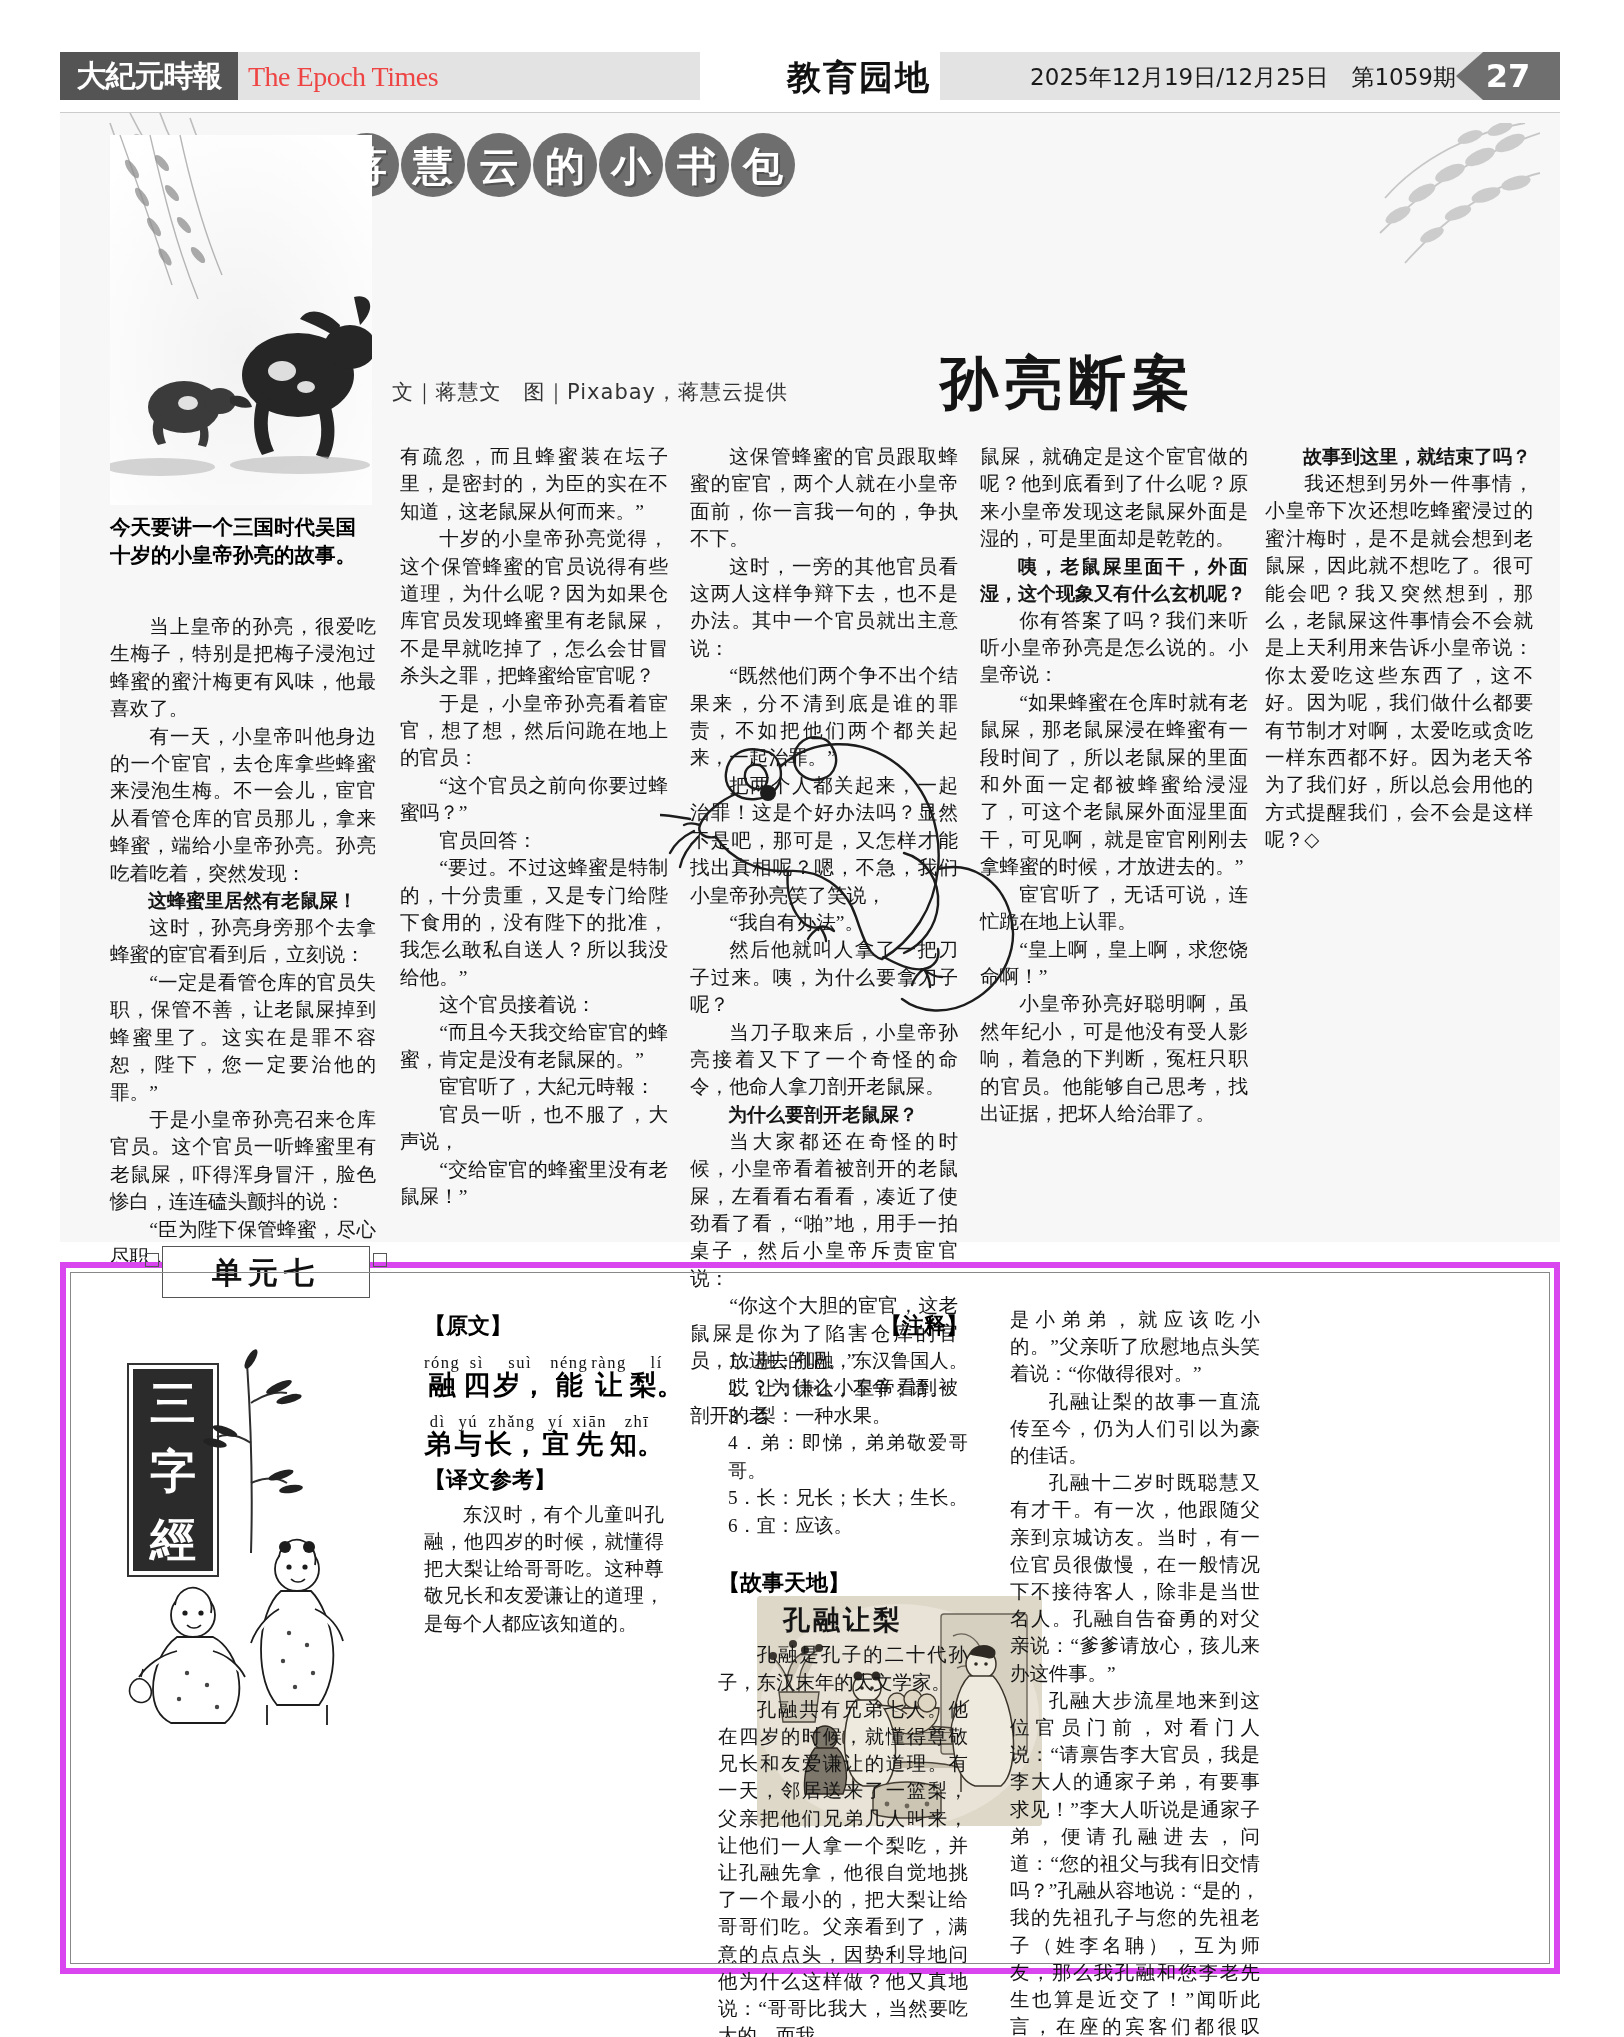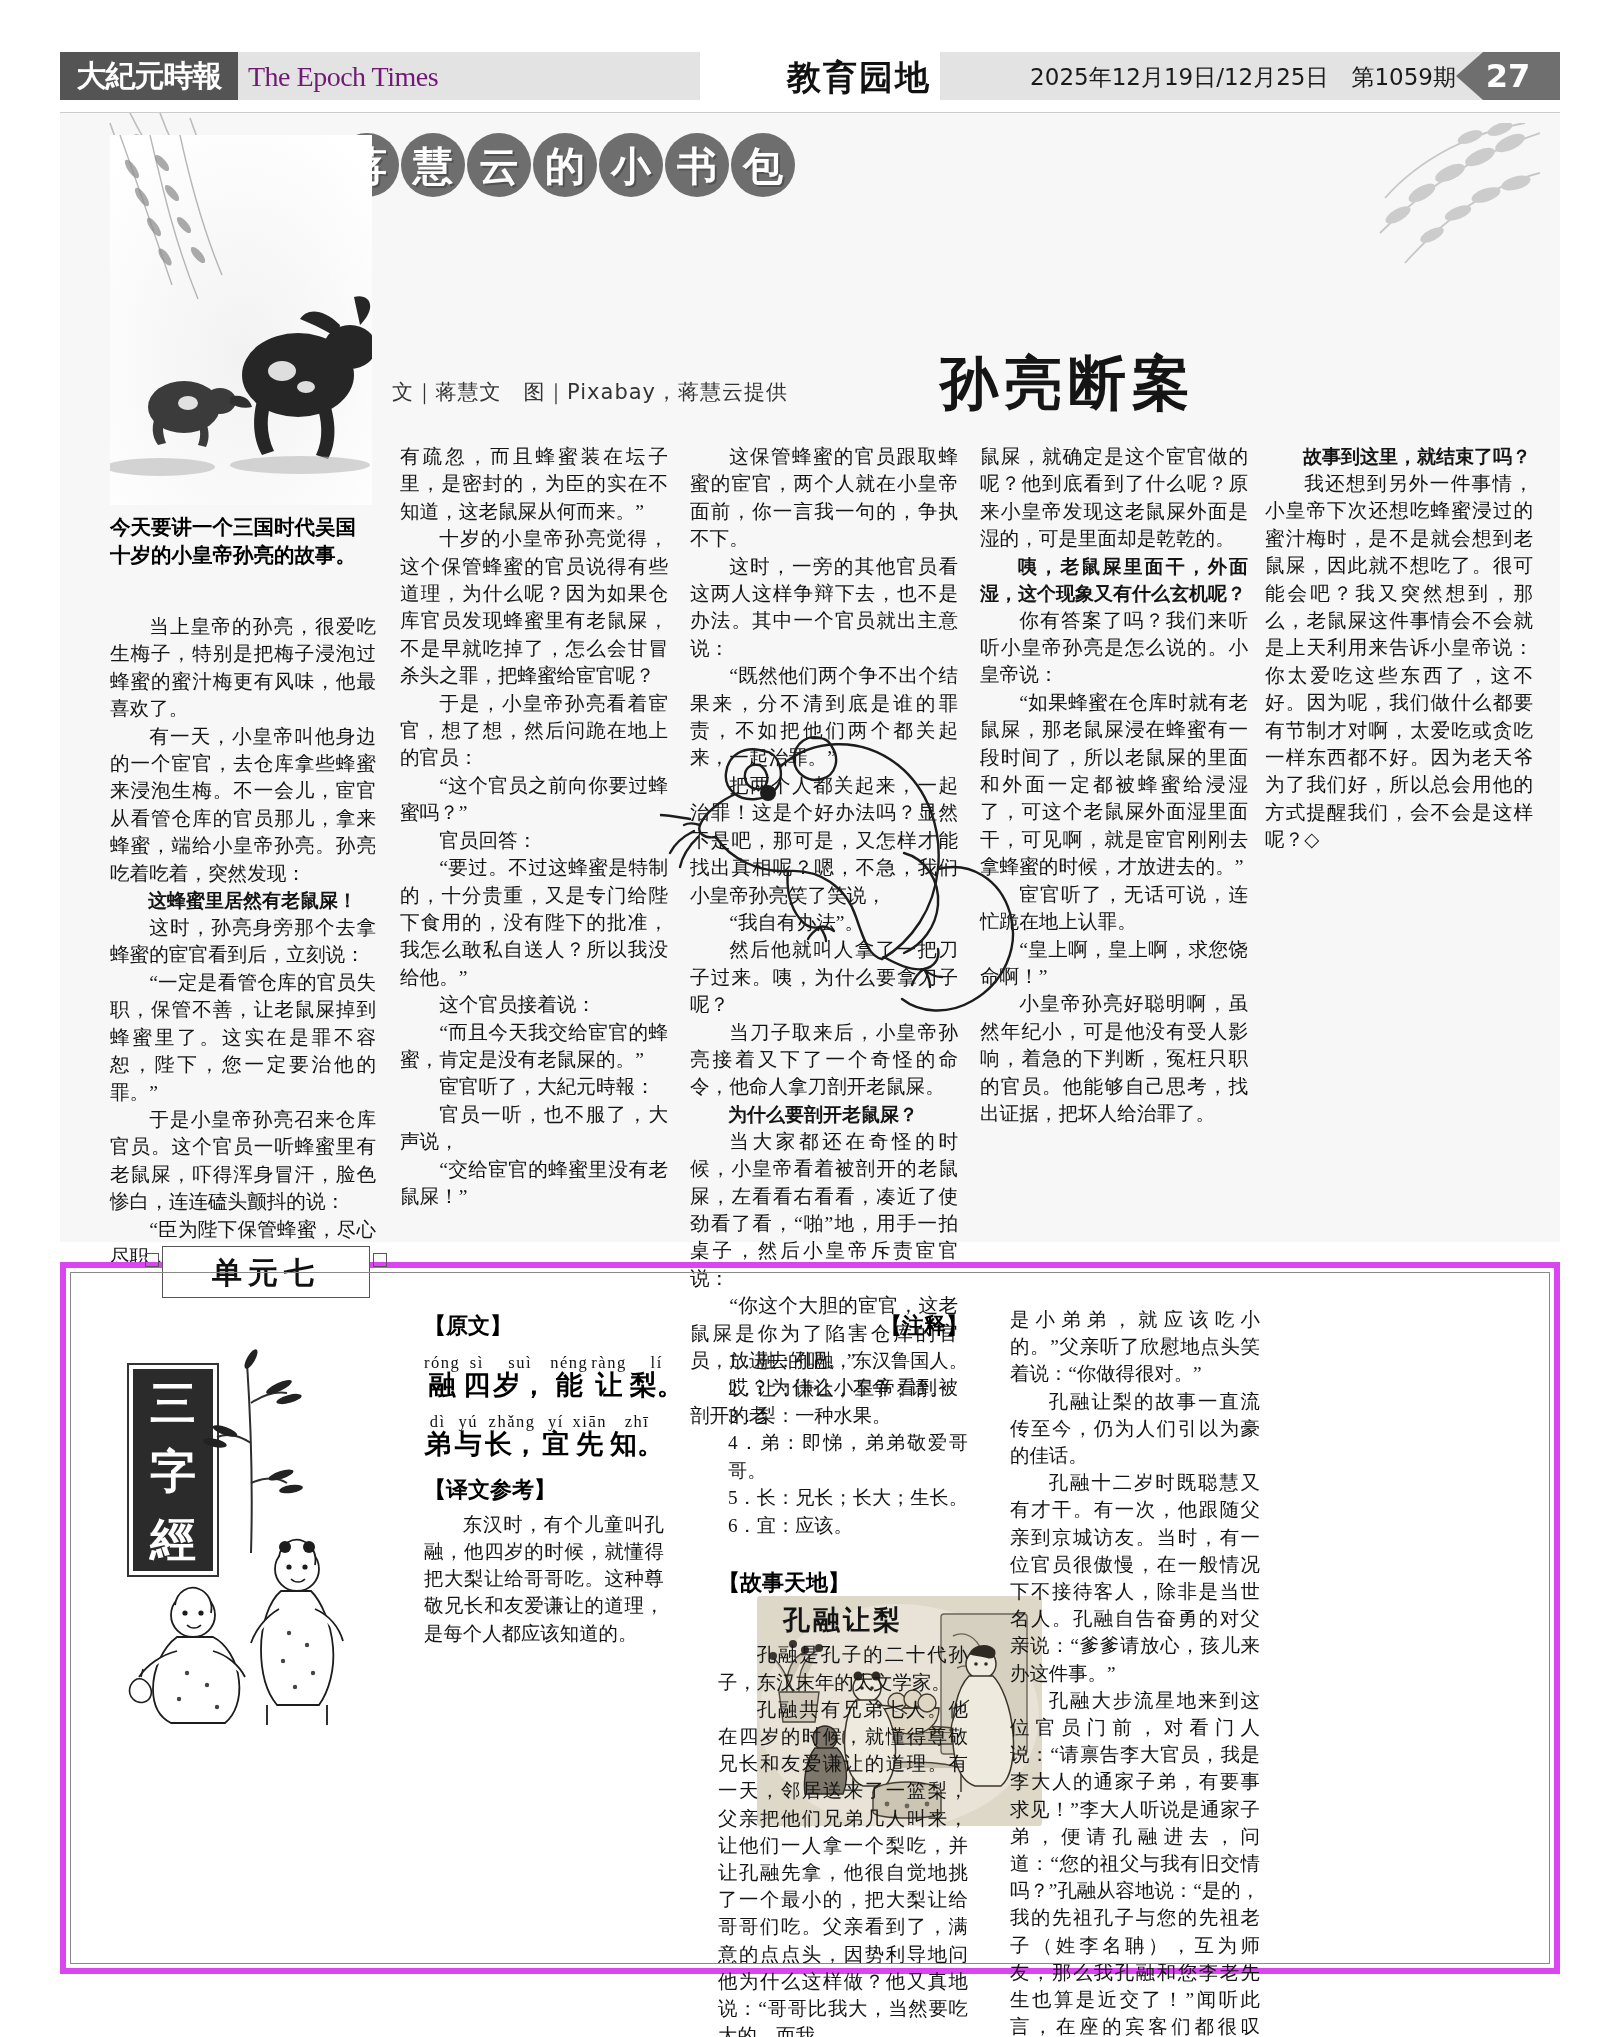--- a/index.html
+++ b/index.html
@@ -33,21 +33,21 @@
     letter-spacing: -1px;
     text-align: center;
     line-height: 48px;
     white-space: nowrap;
   }
   .mast-en {
     position: absolute; left: 248px; top: 0;
     height: 48px; line-height: 50px;
     font-family: "Liberation Serif", serif;
     font-size: 28px;
-    color: #701a75;
+    color: #ef4444;
     letter-spacing: -0.5px;
   }
   .mast-section {
     position: absolute; left: 0; top: 0;
     width: 1624px; height: 48px;
     text-align: center;
     line-height: 50px;
     font-family: "DejaVu Sans", sans-serif;
     font-weight: 700;
     font-size: 34px;
@@ -649,21 +649,21 @@
           <span class="py">xiān</span>
           <span class="hz">先</span>
         </div>
         <div class="py-cell">
           <span class="py">zhī</span>
           <span class="hz">知。</span>
         </div>
       </div>
     </div>
 
-    <div class="sec-head" style="margin-top:18px;">【译文参考】</div>
+    <div class="sec-head" style="margin-top:8px;">【译文参考】</div>
     <p>东汉时，有个儿童叫孔融，他四岁的时候，就懂得把大梨让给哥哥吃。这种尊敬兄长和友爱谦让的道理，是每个人都应该知道的。</p>
 
     <div class="kong-img">
       <svg viewBox="0 0 285 230" width="285" height="230">
         <rect width="285" height="230" fill="#ded8c9"></rect>
         <ellipse cx="142" cy="120" rx="140" ry="112" fill="#e8e3d6"></ellipse>
 
         <g stroke="#6a6258" fill="#d6d0c0" stroke-width="1.4">
           <rect x="184" y="18" width="86" height="140" rx="3"></rect>
           <path d="M196 40 C208 34 220 42 224 54 M200 72 C212 66 226 74 232 88"></path>

